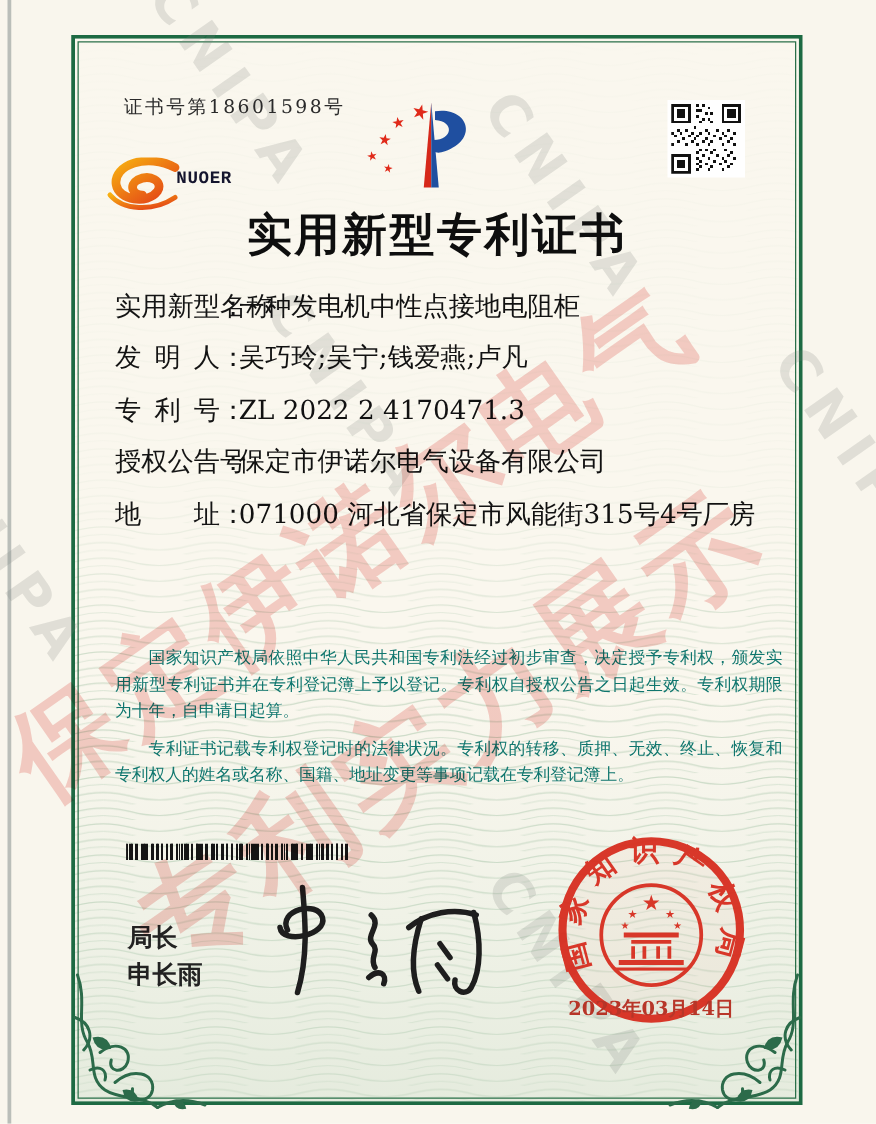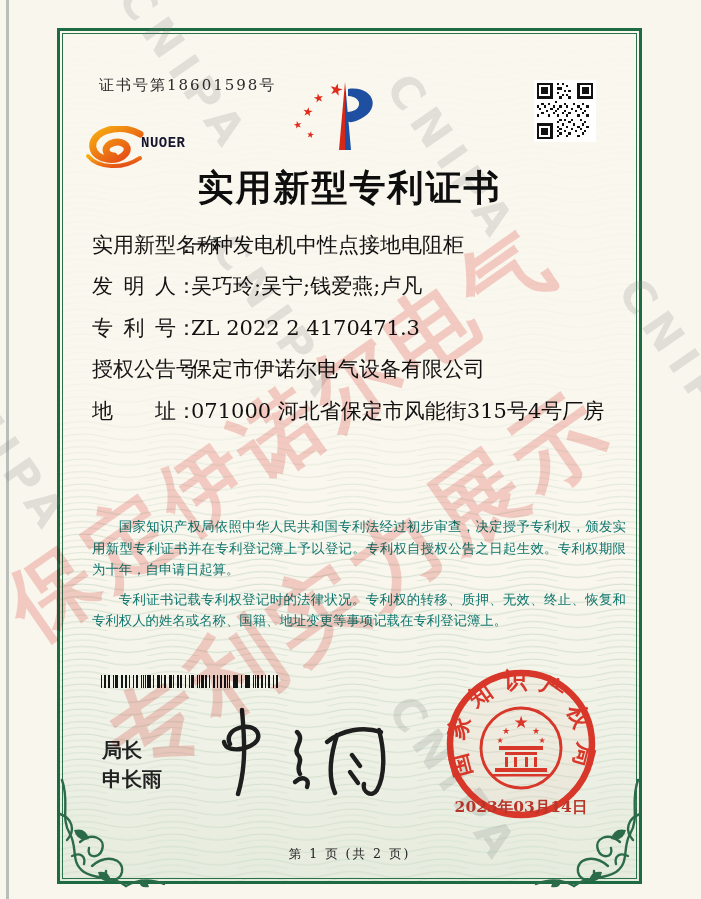--- a/index.html
+++ b/index.html
@@ -258,17 +258,16 @@
           <rect x="82" y="91" width="3" height="10"></rect>
             <rect x="91" y="91" width="3" height="10"></rect>
           <rect x="52" y="102" width="52" height="4"></rect>
           <rect x="49" y="108" width="58" height="2.5"></rect>
         </g>
         <text x="78" y="146" font-size="15.5" text-anchor="middle" fill="#b3261a" font-weight="bold" font-family="DejaVu Serif,serif">2023年03月14日</text>
       </g>
     </svg>
   </div>
 
-  <div class="footer">第 1 页 (共 2 页)</div>
 </div>
 
 <div class="wm-pink" id="pinkwm1">保定伊诺尔电气</div>
 <div class="wm-pink" id="pinkwm2">专利实力展示</div>
 
 </body></html>

